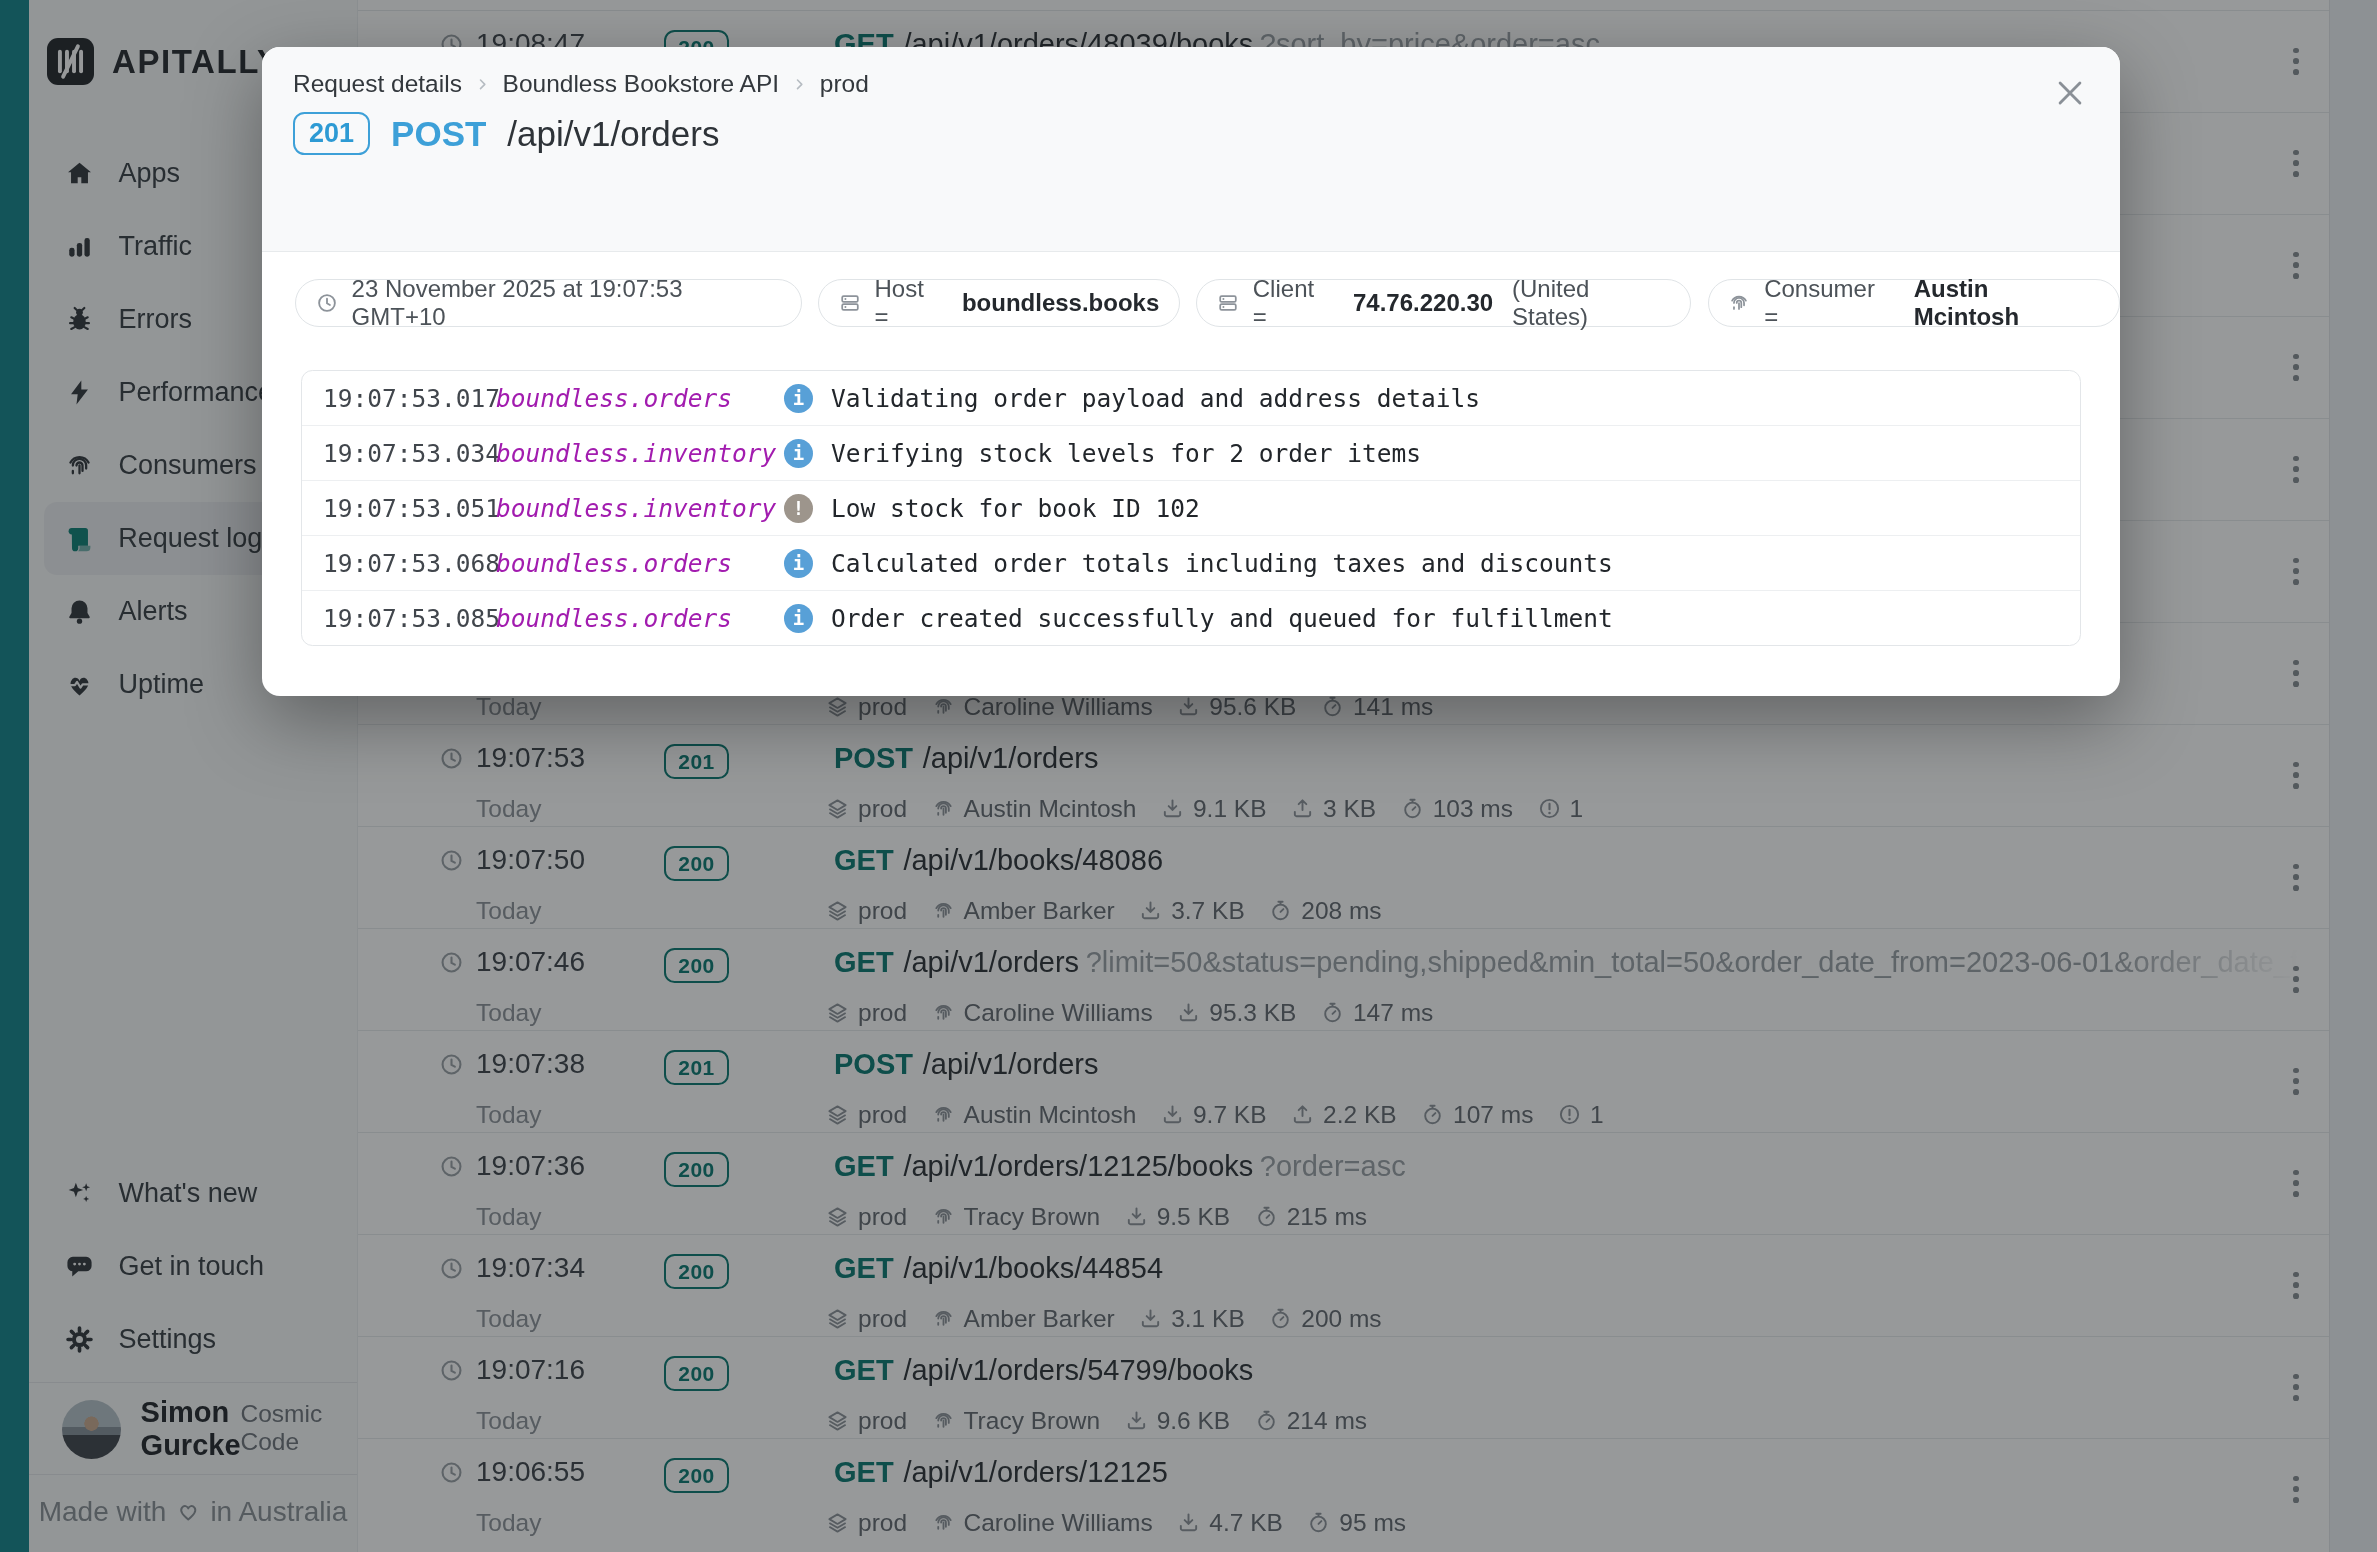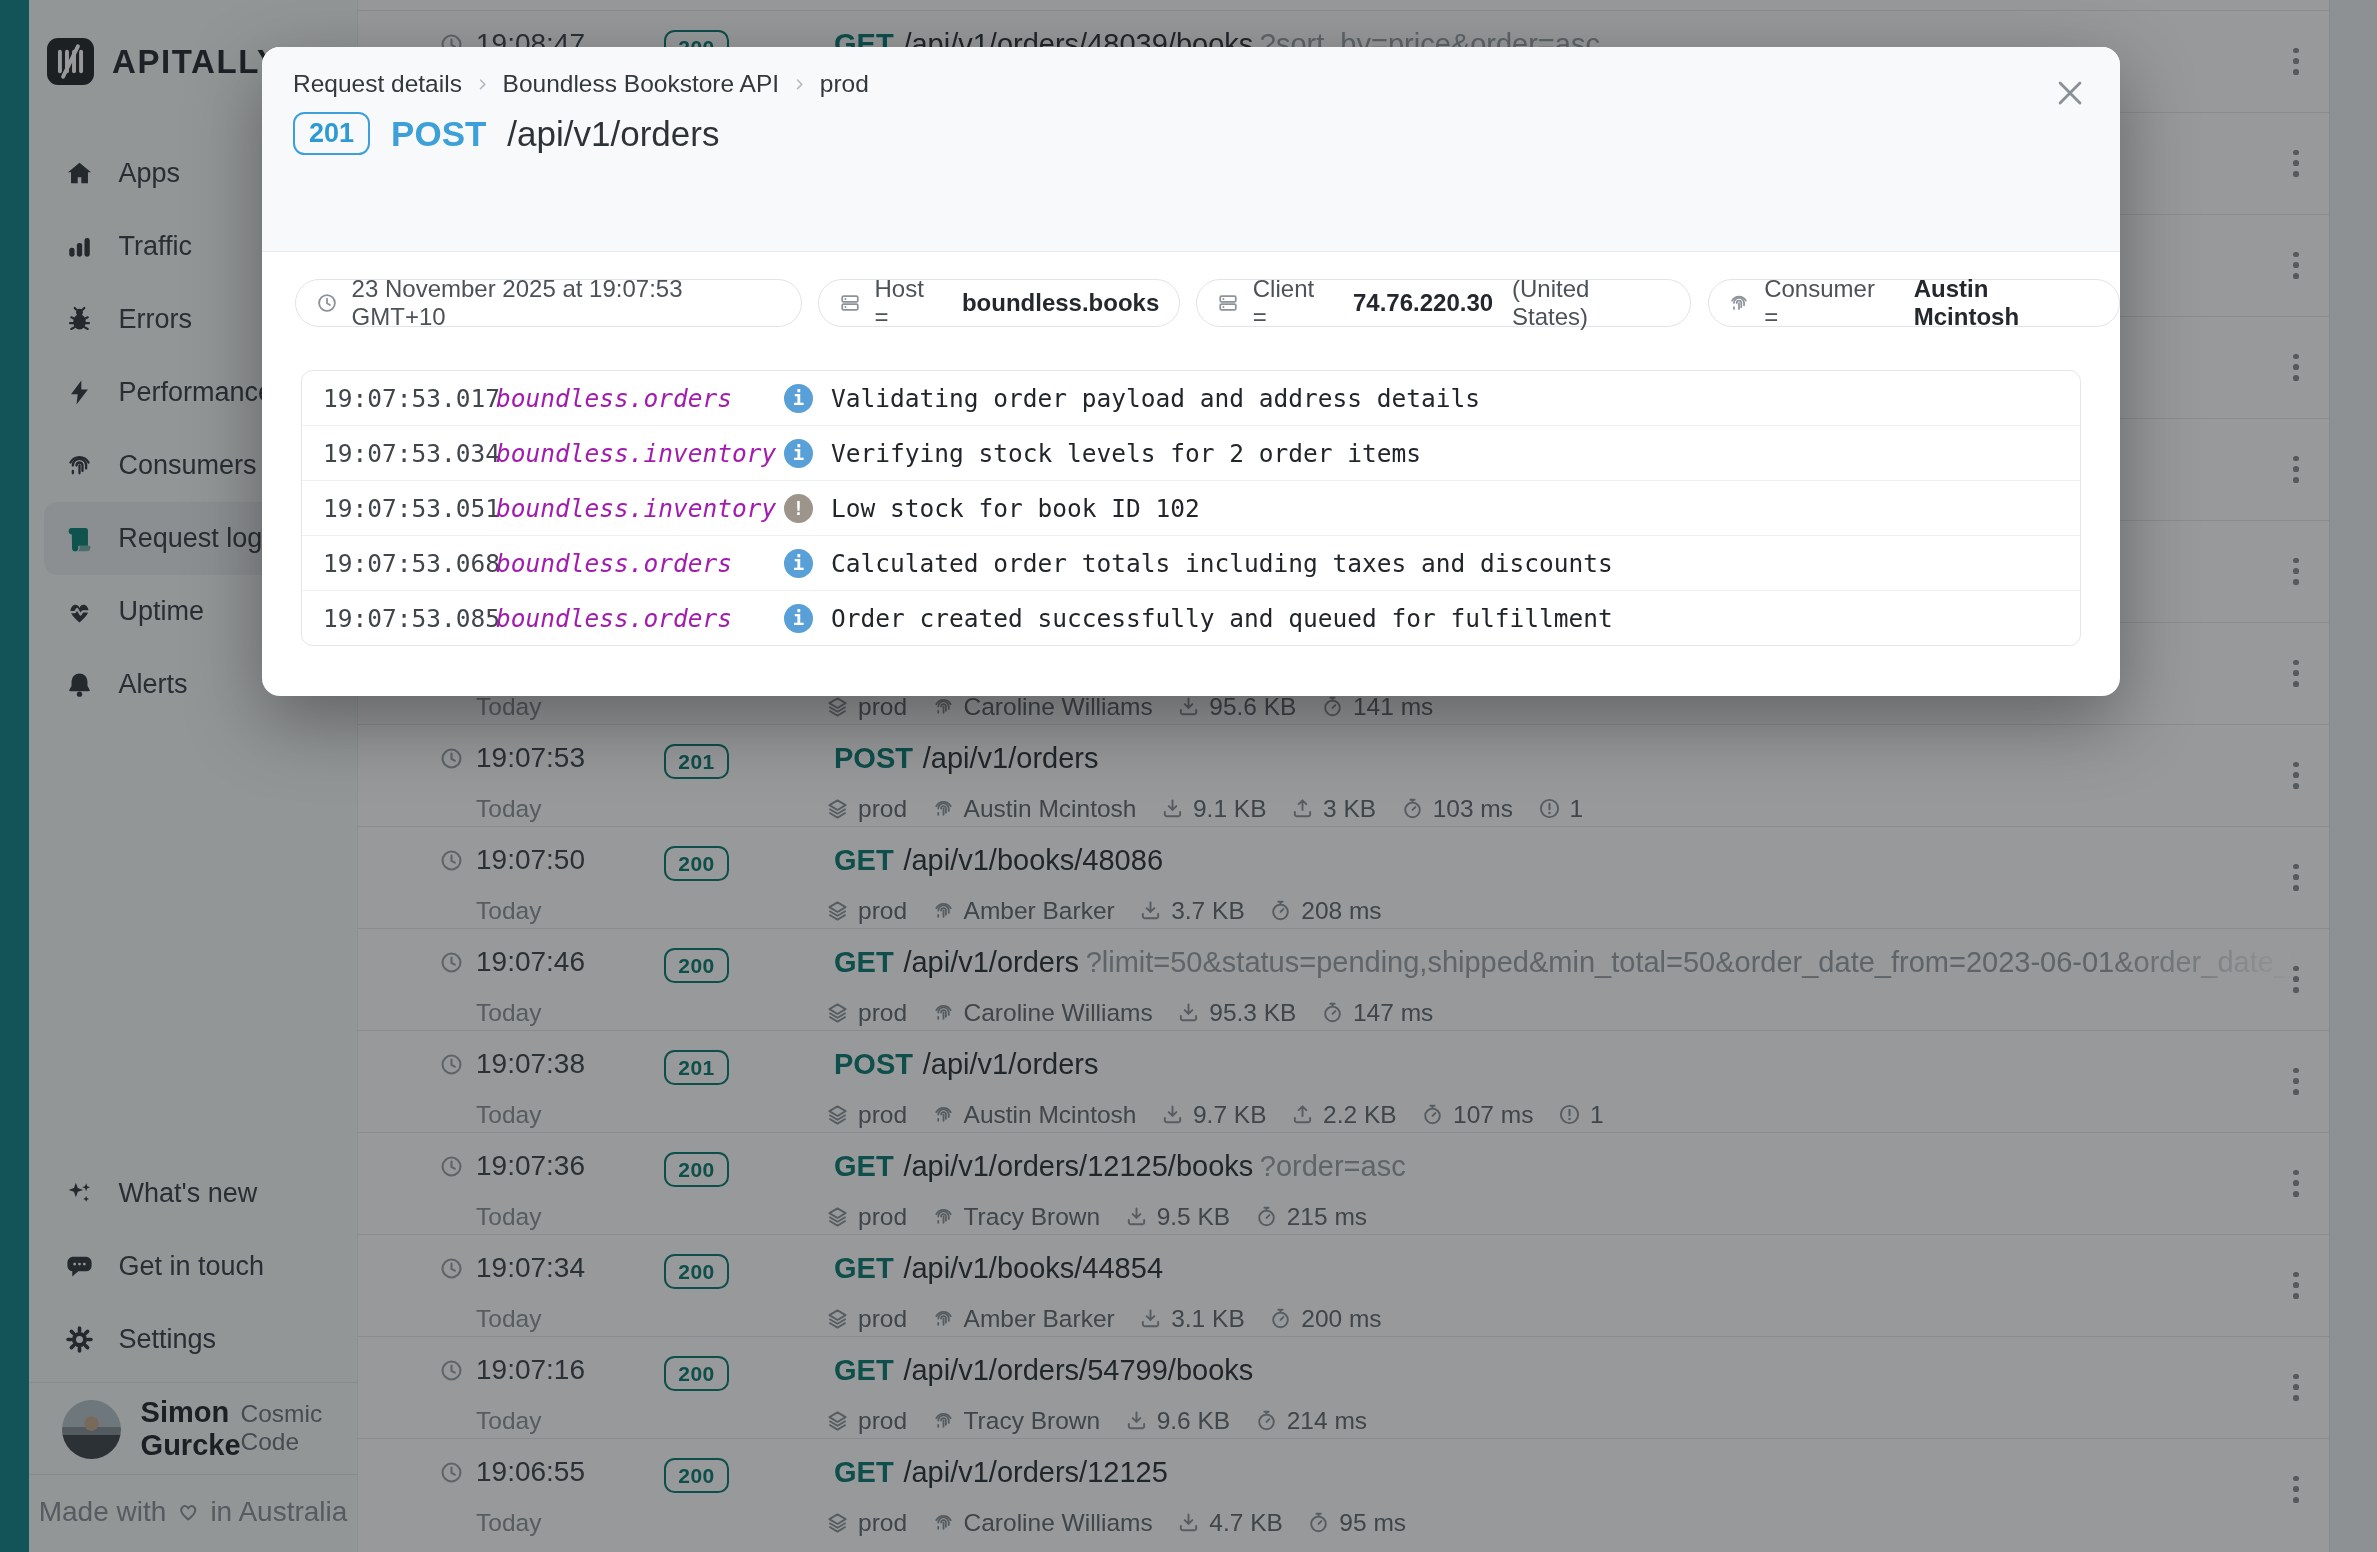--- a/index.html
+++ b/index.html
@@ -279,29 +279,29 @@
           <span>Consumers</span>
         </div>
       <div class="mi active">
           <svg class="ic" viewBox="0 0 36 36" width="29" height="29">
             <use href="#i-scroll"></use>
           </svg>
           <span>Request log</span>
         </div>
       <div class="mi">
           <svg class="ic" viewBox="0 0 36 36" width="29" height="29">
+            <use href="#i-bell"></use>
+          </svg>
+          <span>Alerts</span>
+        </div>
+      <div class="mi">
+          <svg class="ic" viewBox="0 0 36 36" width="29" height="29">
             <use href="#i-heartpulse"></use>
           </svg>
           <span>Uptime</span>
-        </div>
-      <div class="mi">
-          <svg class="ic" viewBox="0 0 36 36" width="29" height="29">
-            <use href="#i-bell"></use>
-          </svg>
-          <span>Alerts</span>
         </div>
     </div>
     <div class="sb-bottom">
       <div class="mi">
           <svg class="ic" viewBox="0 0 36 36" width="29" height="29">
             <use href="#i-sparkles"></use>
           </svg>
           <span>What's new</span>
         </div>
       <div class="mi">

